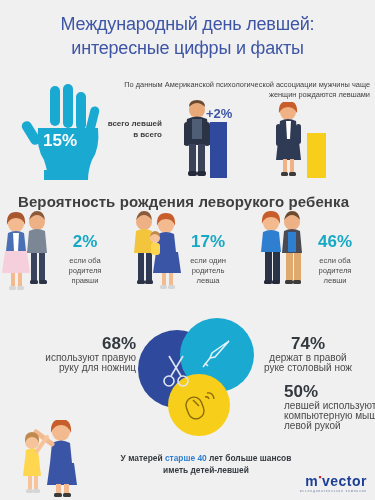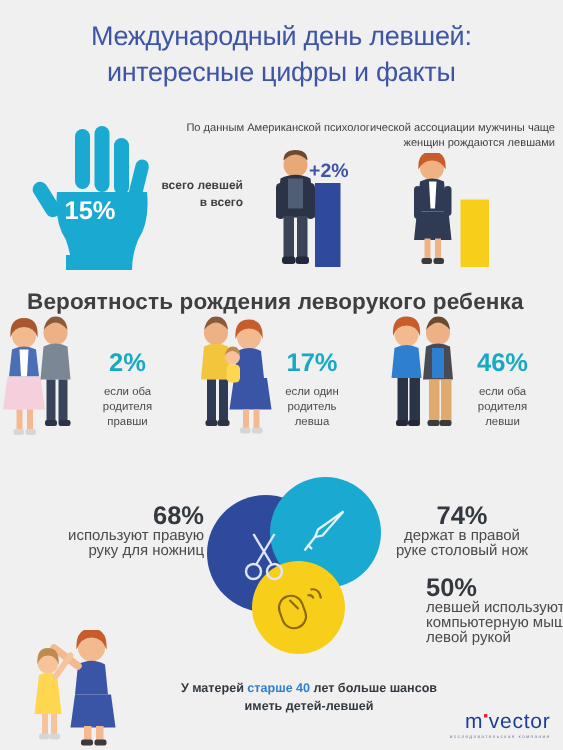--- a/index.html
+++ b/index.html
@@ -87,21 +87,21 @@
   
   .footer-text{
     position:absolute;left:86px;top:452px;width:240px;
     text-align:center;font-size:8.4px;line-height:12px;color:#34393f;font-weight:600;
   }
   .footer-text .hl{color:#2f7fd0;}
   .logo{
     position:absolute;right:8px;bottom:6px;text-align:right;
   }
   .logo .word{
-    font-weight:normal;font-size:14px;color:#1c3f94;letter-spacing:0.5px;line-height:15px;
+    font-weight:bold;font-size:14px;color:#1c3f94;letter-spacing:0.5px;line-height:15px;
   }
   .logo .word sup{color:#d8232a;font-size:9px;}
   .logo .sub{
     font-size:3.2px;color:#6d7f9e;letter-spacing:0.9px;line-height:5px;
   }
   svg{display:block;}
 </style>
 </head>
 <body>
 

